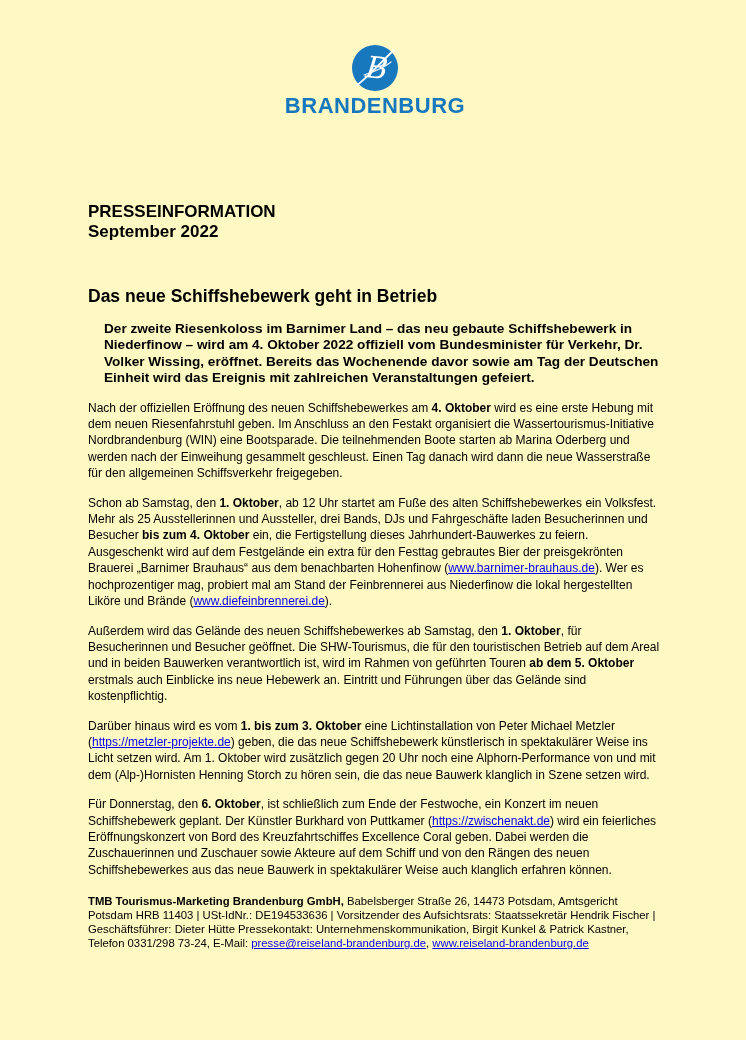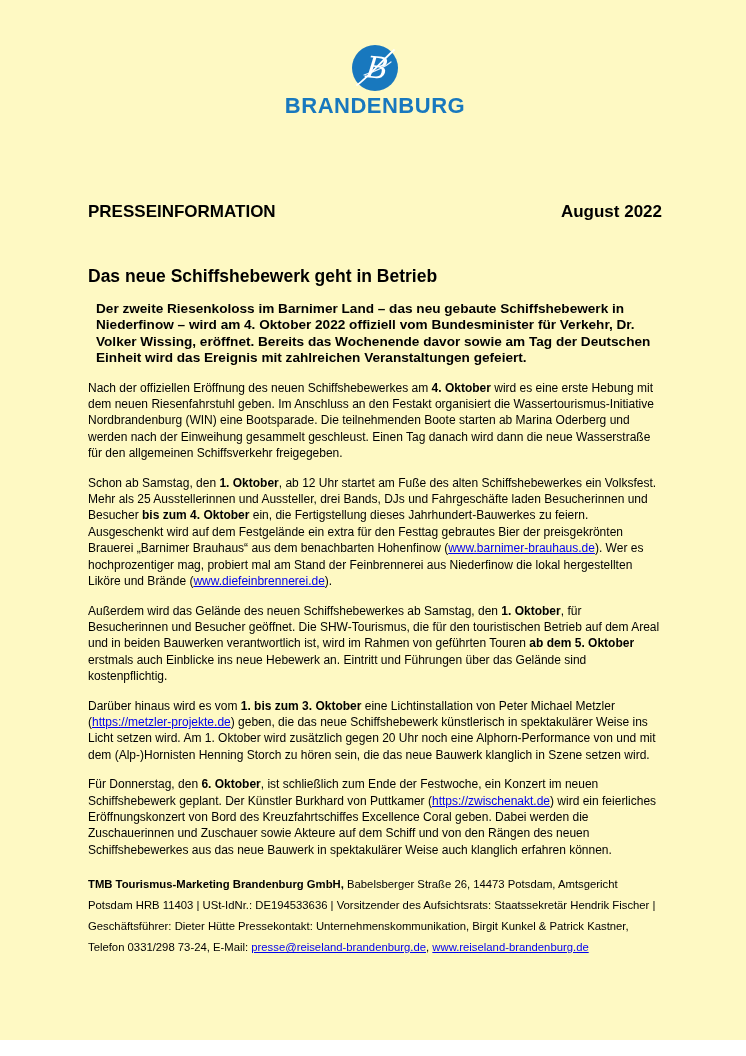--- a/index.html
+++ b/index.html
@@ -11,36 +11,36 @@
     padding:44px 84px 12px 88px; overflow:hidden; position:relative;
   }
   .logo-block { text-align:center; }
   .logo-mark { width:48px; height:48px; display:block; margin:0 auto 3px auto; }
   .wordmark {
     font-size:22px; font-weight:bold; color:var(--brand);
     letter-spacing:0.5px; line-height:22px;
   }
   .meta-row {
     display:flex; justify-content:space-between; align-items:baseline;
-    margin-top:85px; font-size:17px; font-weight:bold; line-height:20px;
+    margin-top:85px; font-size:17px; font-weight:bold; line-height:20px;flex-direction:column;
   }
   .doc-title {
     font-size:17.5px; font-weight:bold; margin:44px 0 12px 0; line-height:21px;
   }
   .doc-subtitle {
     font-size:14.5px; font-weight:bold; margin:11px 0 0 0; line-height:19px;
   }
   .lead {
-    font-size:13.6px; line-height:16.4px; margin:14px 0 0 8px;
+    font-size:13.6px; line-height:16.4px; margin:14px 0 0 16px;
   }
   .body-p {
     font-size:12px; line-height:16.4px; margin:13px 0 0 0;
   }
   .imprint {
-    font-size:11.3px; line-height:21px; margin:16px 0 4px 0;
+    font-size:11.3px; line-height:14px; margin:16px 0 4px 0;
   }
   .b { font-weight:bold; }
   a.lnk { color:var(--link); cursor:pointer; }
 </style>
 </head>
 <body>
 
 <div class="page">
 
   <div class="logo-block">
@@ -48,21 +48,21 @@
       <circle cx="24" cy="24" r="23" fill="#1878BE"></circle>
       <text x="15" y="34" font-family="DejaVu Serif, serif" font-style="italic" font-size="30" fill="#ffffff" transform="rotate(6 24 24)">B</text>
       <path d="M6 41 C 15 35, 31 17, 43 6" stroke="#ffffff" stroke-width="1.8" fill="none" stroke-linecap="round"></path>
       <path d="M13 31 C 22 28, 33 24, 40 18" stroke="#ffffff" stroke-width="1.2" fill="none" stroke-linecap="round" opacity="0.9"></path>
     </svg>
     <div class="wordmark">BRANDENBURG</div>
   </div>
 
   <div class="meta-row">
     <span>PRESSEINFORMATION</span>
-    <span>August 2022</span>
+    <span>September 2022</span>
   </div>
 
   <h1 class="doc-title">Das neue Schiffshebewerk geht in Betrieb</h1>
 
 
   <p class="lead"><span class="b">Der zweite Riesenkoloss im Barnimer Land – das neu gebaute Schiffshebewerk in Niederfinow – wird am 4. Oktober 2022 offiziell vom Bundesminister für Verkehr, Dr. Volker Wissing, eröffnet. Bereits das Wochenende davor sowie am Tag der Deutschen Einheit wird das Ereignis mit zahlreichen Veranstaltungen gefeiert.</span></p>
 
   <p class="body-p"><span>Nach der offiziellen Eröffnung des neuen Schiffshebewerkes am </span><span class="b">4. Oktober</span><span> wird es eine erste Hebung mit dem neuen Riesenfahrstuhl geben. Im Anschluss an den Festakt organisiert die Wassertourismus-Initiative Nordbrandenburg (WIN) eine Bootsparade. Die teilnehmenden Boote starten ab Marina Oderberg und werden nach der Einweihung gesammelt geschleust. Einen Tag danach wird dann die neue Wasserstraße für den allgemeinen Schiffsverkehr freigegeben.</span></p>
   <p class="body-p"><span>Schon ab Samstag, den </span><span class="b">1. Oktober</span><span>, ab 12 Uhr startet am Fuße des alten Schiffshebewerkes ein Volksfest. Mehr als 25 Ausstellerinnen und Aussteller, drei Bands, DJs und Fahrgeschäfte laden Besucherinnen und Besucher </span><span class="b">bis zum 4. Oktober</span><span> ein, die Fertigstellung dieses Jahrhundert-Bauwerkes zu feiern. Ausgeschenkt wird auf dem Festgelände ein extra für den Festtag gebrautes Bier der preisgekrönten Brauerei „Barnimer Brauhaus“ aus dem benachbarten Hohenfinow (</span><a class="lnk" href="#">www.barnimer-brauhaus.de</a><span>). Wer es hochprozentiger mag, probiert mal am Stand der Feinbrennerei aus Niederfinow die lokal hergestellten Liköre und Brände (</span><a class="lnk" href="#">www.diefeinbrennerei.de</a><span>).</span></p>
   <p class="body-p"><span>Außerdem wird das Gelände des neuen Schiffshebewerkes ab Samstag, den </span><span class="b">1. Oktober</span><span>, für Besucherinnen und Besucher geöffnet. Die SHW-Tourismus, die für den touristischen Betrieb auf dem Areal und in beiden Bauwerken verantwortlich ist, wird im Rahmen von geführten Touren </span><span class="b">ab dem 5. Oktober</span><span> erstmals auch Einblicke ins neue Hebewerk an. Eintritt und Führungen über das Gelände sind kostenpflichtig.</span></p>

